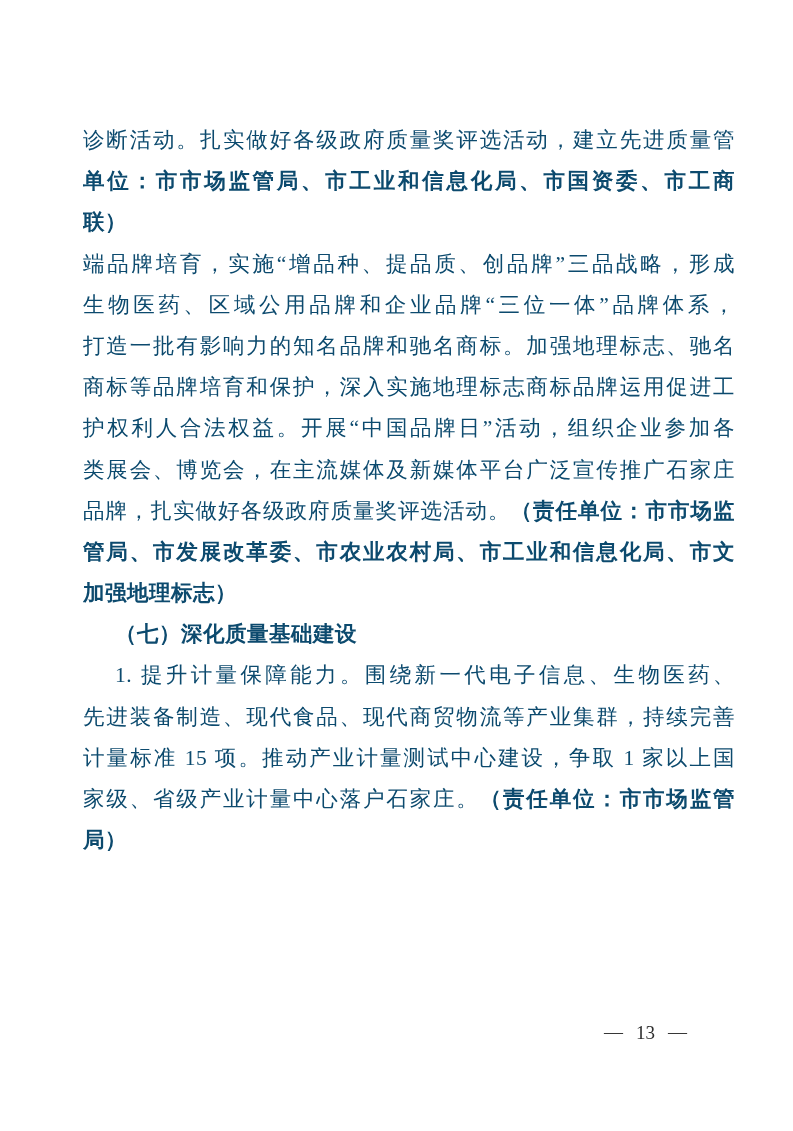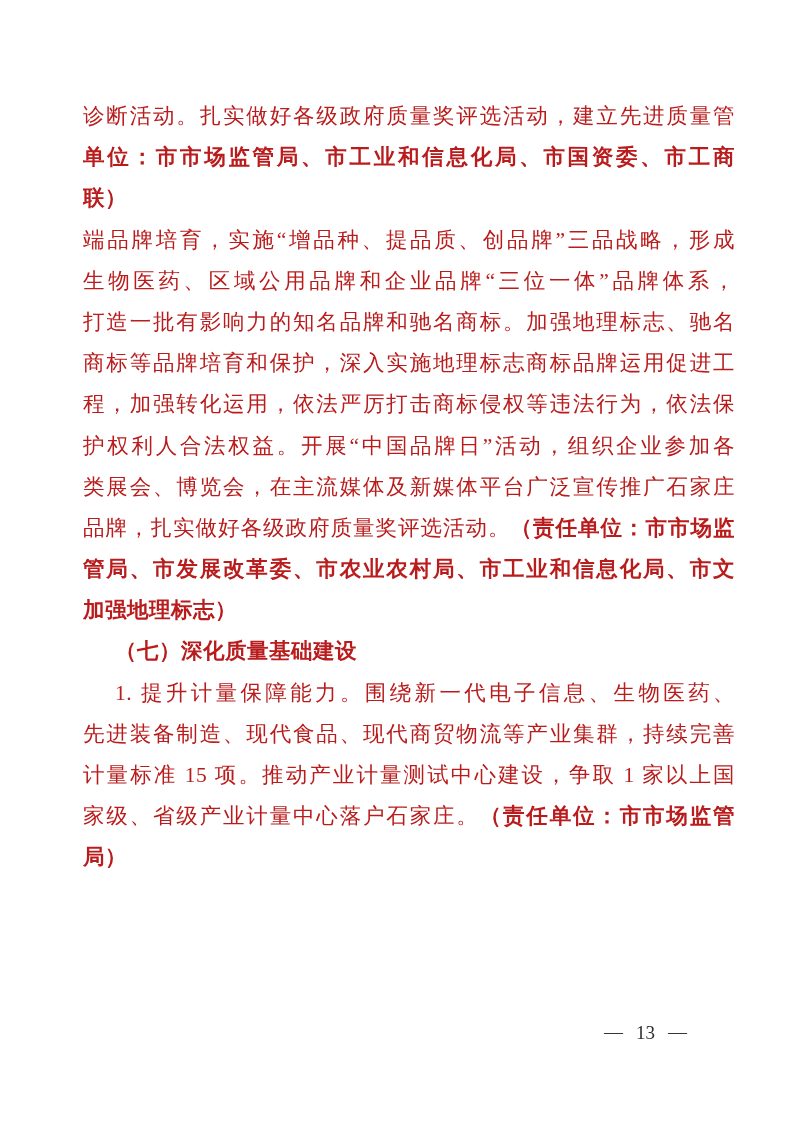--- a/index.html
+++ b/index.html
@@ -15,23 +15,23 @@
     font-family: "Liberation Serif", serif;
   }
   .page {
     position: absolute;
     inset: 0;
     background: #ffffff;
   }
   .textblock {
     position: absolute;
     left: 83px;
-    top: 96px;
+    top: 120px;
     width: 652px;
-    color: #b91c1c;
+    color: #0c4a6e;
   }
   .line {
     height: 41.2px;
     line-height: 41.2px;
     font-size: 21.5px;
     overflow: hidden;
     text-align: left;
     white-space: normal;
     letter-spacing: 0.5px;
   }
@@ -66,21 +66,20 @@
 
 <div class="page">
   <div class="textblock">
       <div class="line j"><span>诊断活动。扎实做好各级政府质量奖评选活动，建立先进质量管</span></div>
       <div class="line j"><span class="b">单位：市市场监管局、市工业和信息化局、市国资委、市工商</span></div>
       <div class="line"><span class="b">联）</span></div>
       <div class="line j"><span>端品牌培育，实施“增品种、提品质、创品牌”三品战略，形成</span></div>
       <div class="line j"><span>生物医药、区域公用品牌和企业品牌“三位一体”品牌体系，</span></div>
       <div class="line j"><span>打造一批有影响力的知名品牌和驰名商标。加强地理标志、驰名</span></div>
       <div class="line j"><span>商标等品牌培育和保护，深入实施地理标志商标品牌运用促进工</span></div>
-      <div class="line j"><span>程，加强转化运用，依法严厉打击商标侵权等违法行为，依法保</span></div>
       <div class="line j"><span>护权利人合法权益。开展“中国品牌日”活动，组织企业参加各</span></div>
       <div class="line j"><span>类展会、博览会，在主流媒体及新媒体平台广泛宣传推广石家庄</span></div>
       <div class="line j"><span>品牌，扎实做好各级政府质量奖评选活动。</span><span class="b">（责任单位：市市场监</span></div>
       <div class="line j"><span class="b">管局、市发展改革委、市农业农村局、市工业和信息化局、市文</span></div>
       <div class="line"><span class="b">加强地理标志）</span></div>
       <div class="line ind"><span class="b">（七）深化质量基础建设</span></div>
       <div class="line j ind"><span>1. 提升计量保障能力。围绕新一代电子信息、生物医药、</span></div>
       <div class="line j"><span>先进装备制造、现代食品、现代商贸物流等产业集群，持续完善</span></div>
       <div class="line j"><span>计量标准 15 项。推动产业计量测试中心建设，争取 1 家以上国</span></div>
       <div class="line j"><span>家级、省级产业计量中心落户石家庄。</span><span class="b">（责任单位：市市场监管</span></div>

